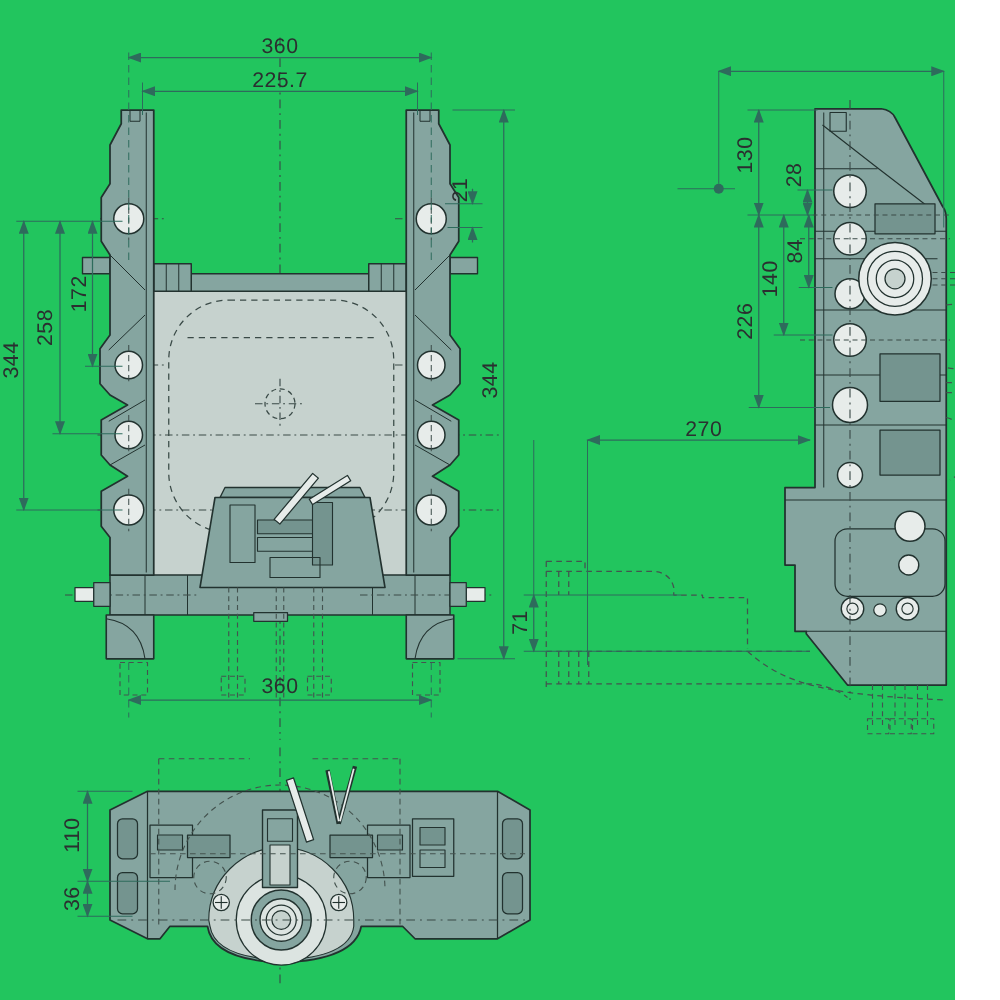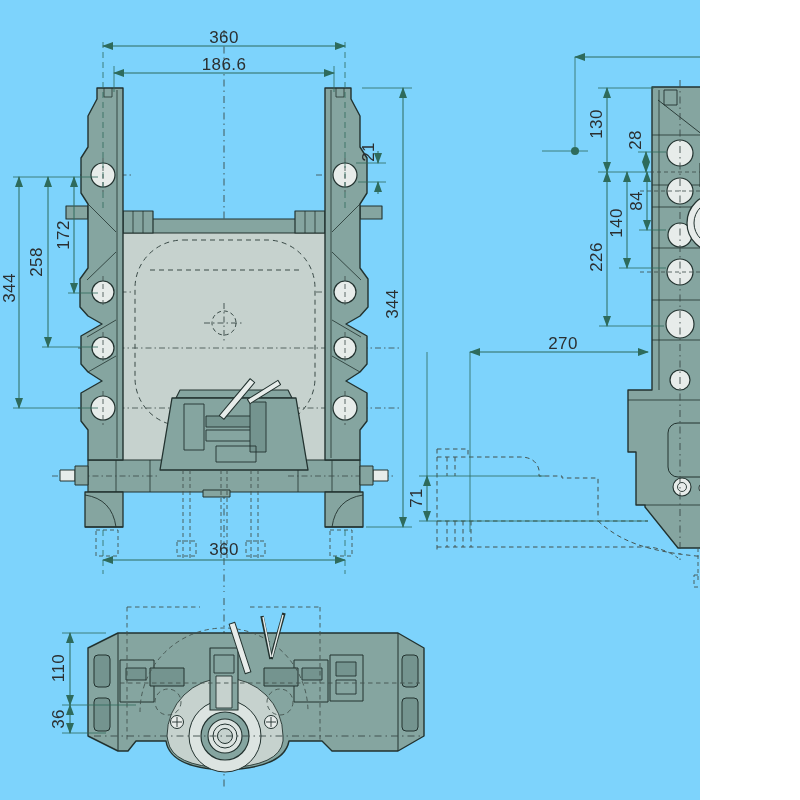--- a/index.html
+++ b/index.html
@@ -1,16 +1,16 @@
 <!DOCTYPE html>
 <html><head>
 <meta charset="utf-8">
 <style>
   html,body{margin:0;padding:0;background:#fff;}
-  .canvas{position:relative;width:700px;height:800px;background:#7dd3fc;overflow:hidden;
+  .canvas{position:relative;width:764px;height:800px;background:#22c55e;overflow:hidden;
           font-family:"Liberation Sans",sans-serif;}
   svg{position:absolute;left:0;top:0;}
   .dim{position:absolute;font-size:17px;color:#2b2f30;letter-spacing:.4px;
        transform:translate(-50%,-50%);white-space:nowrap;line-height:1;}
   .rot{transform:translate(-50%,-50%) rotate(-90deg);}
 </style>
 </head>
 <body>
 
 <div class="canvas">
@@ -362,21 +362,21 @@
   <g stroke="#2E6B5C" stroke-width="1" fill="none">
     <line x1="62" y1="633" x2="106" y2="633" stroke-width="0.8"></line>
     <line x1="62" y1="705" x2="136" y2="705" stroke-width="0.8"></line>
     <line x1="62" y1="733" x2="106" y2="733" stroke-width="0.8"></line>
     <line x1="70" y1="633" x2="70" y2="705" marker-start="url(#mas)" marker-end="url(#ma)"></line>
     <line x1="70" y1="705" x2="70" y2="733" marker-start="url(#mas)" marker-end="url(#ma)"></line>
   </g>
 </svg>
 
 <div class="dim" style="left:224px;top:37px">360</div>
-<div class="dim" style="left:224px;top:64px">186.6</div>
+<div class="dim" style="left:224px;top:64px">225.7</div>
 <div class="dim rot" style="left:368px;top:152px">21</div>
 <div class="dim rot" style="left:63px;top:235px">172</div>
 <div class="dim rot" style="left:36px;top:262px">258</div>
 <div class="dim rot" style="left:9px;top:288px">344</div>
 <div class="dim rot" style="left:392px;top:304px">344</div>
 <div class="dim" style="left:224px;top:549px">360</div>
 
 <div class="dim rot" style="left:596px;top:124px">130</div>
 <div class="dim rot" style="left:635px;top:140px">28</div>
 <div class="dim rot" style="left:636px;top:201px">84</div>

